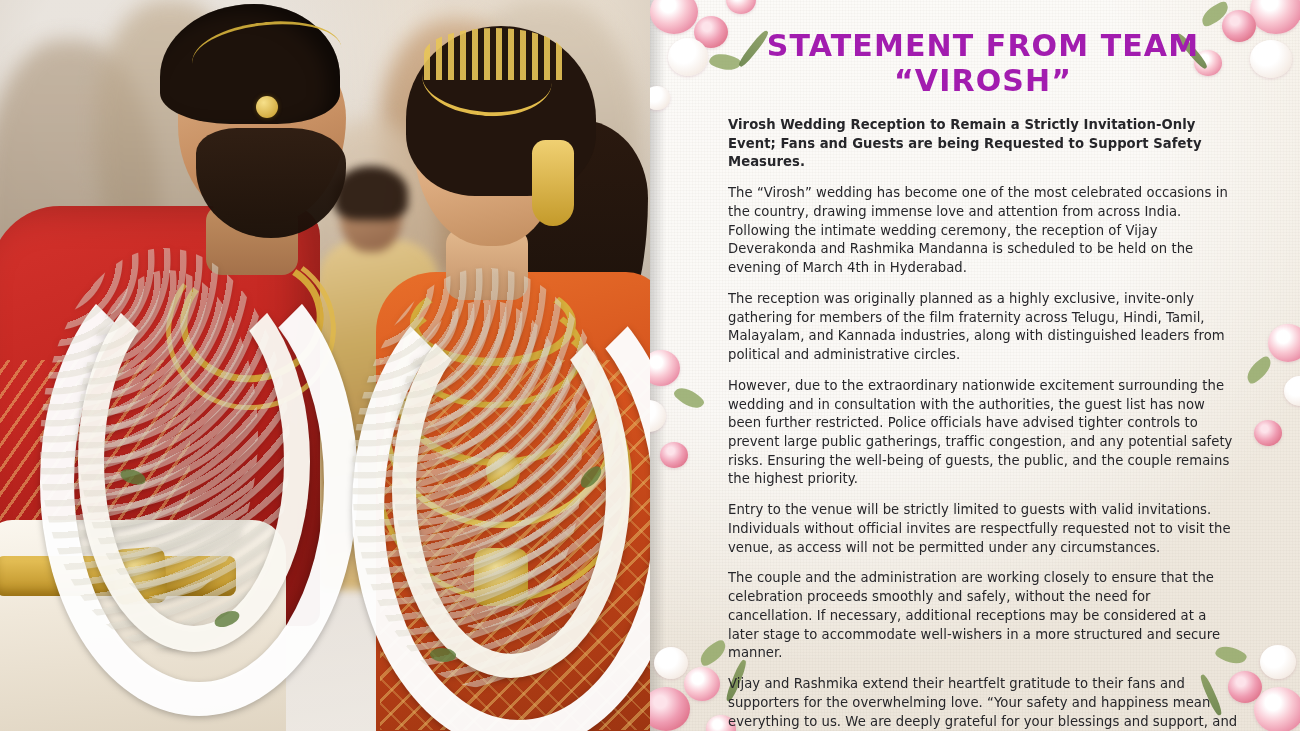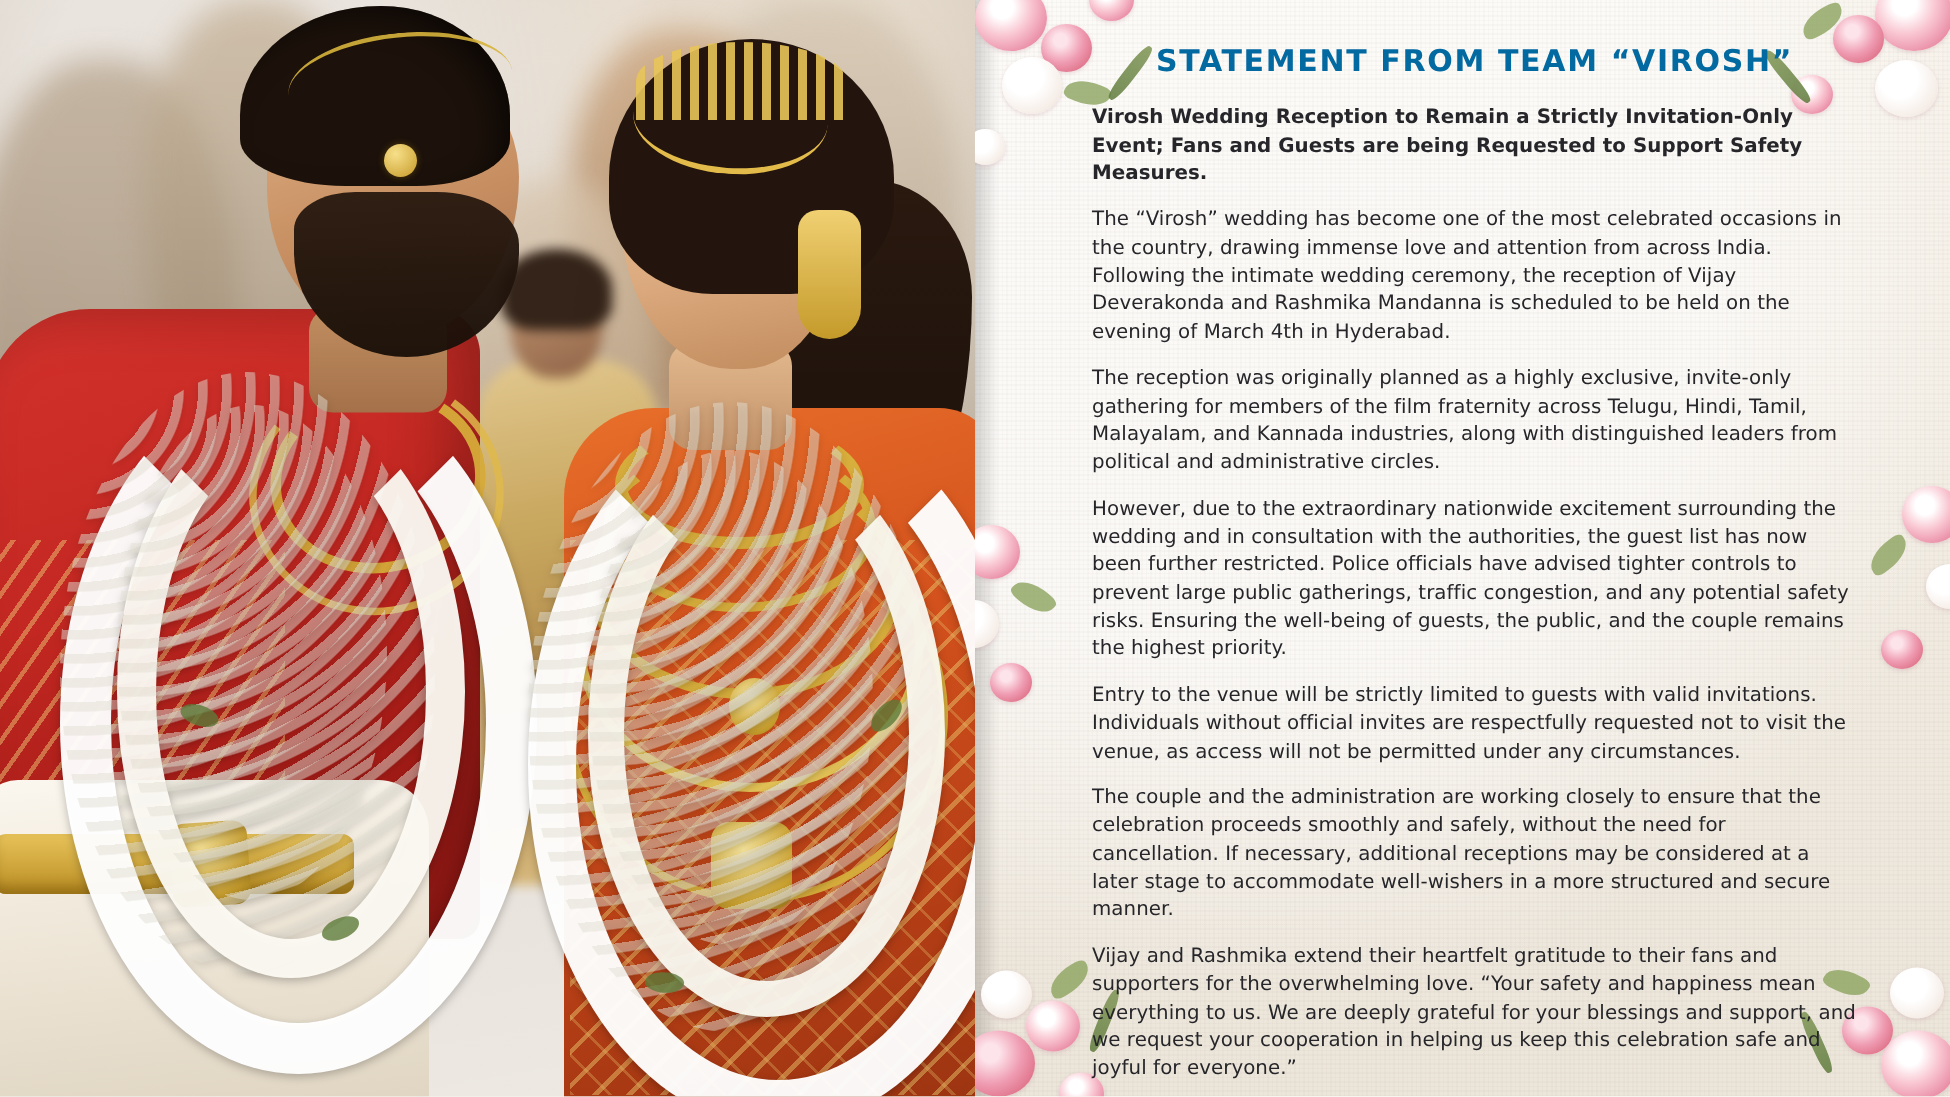--- a/index.html
+++ b/index.html
@@ -306,23 +306,23 @@
   }
   .doc-inner {
     position: absolute;
     left: 0; right: 0; top: 0; bottom: 0;
     padding: 22px 62px 10px 78px;
     box-sizing: border-box;
   }
   .doc-title {
     font-family: "DejaVu Sans", sans-serif;
     font-weight: bold;
-    font-size: 20px;
+    font-size: 30px;
     letter-spacing: 1.1px;
-    color: #0369a1;
+    color: #a21caf;
     text-align: center;
     margin: 6px 0 18px 0;
     text-transform: uppercase;
   }
   .doc-body p {
     margin: 0 0 12px 0;
     font-family: "DejaVu Sans", sans-serif;
     font-size: 13.2px;
     line-height: 1.42;
     color: #26262a;

